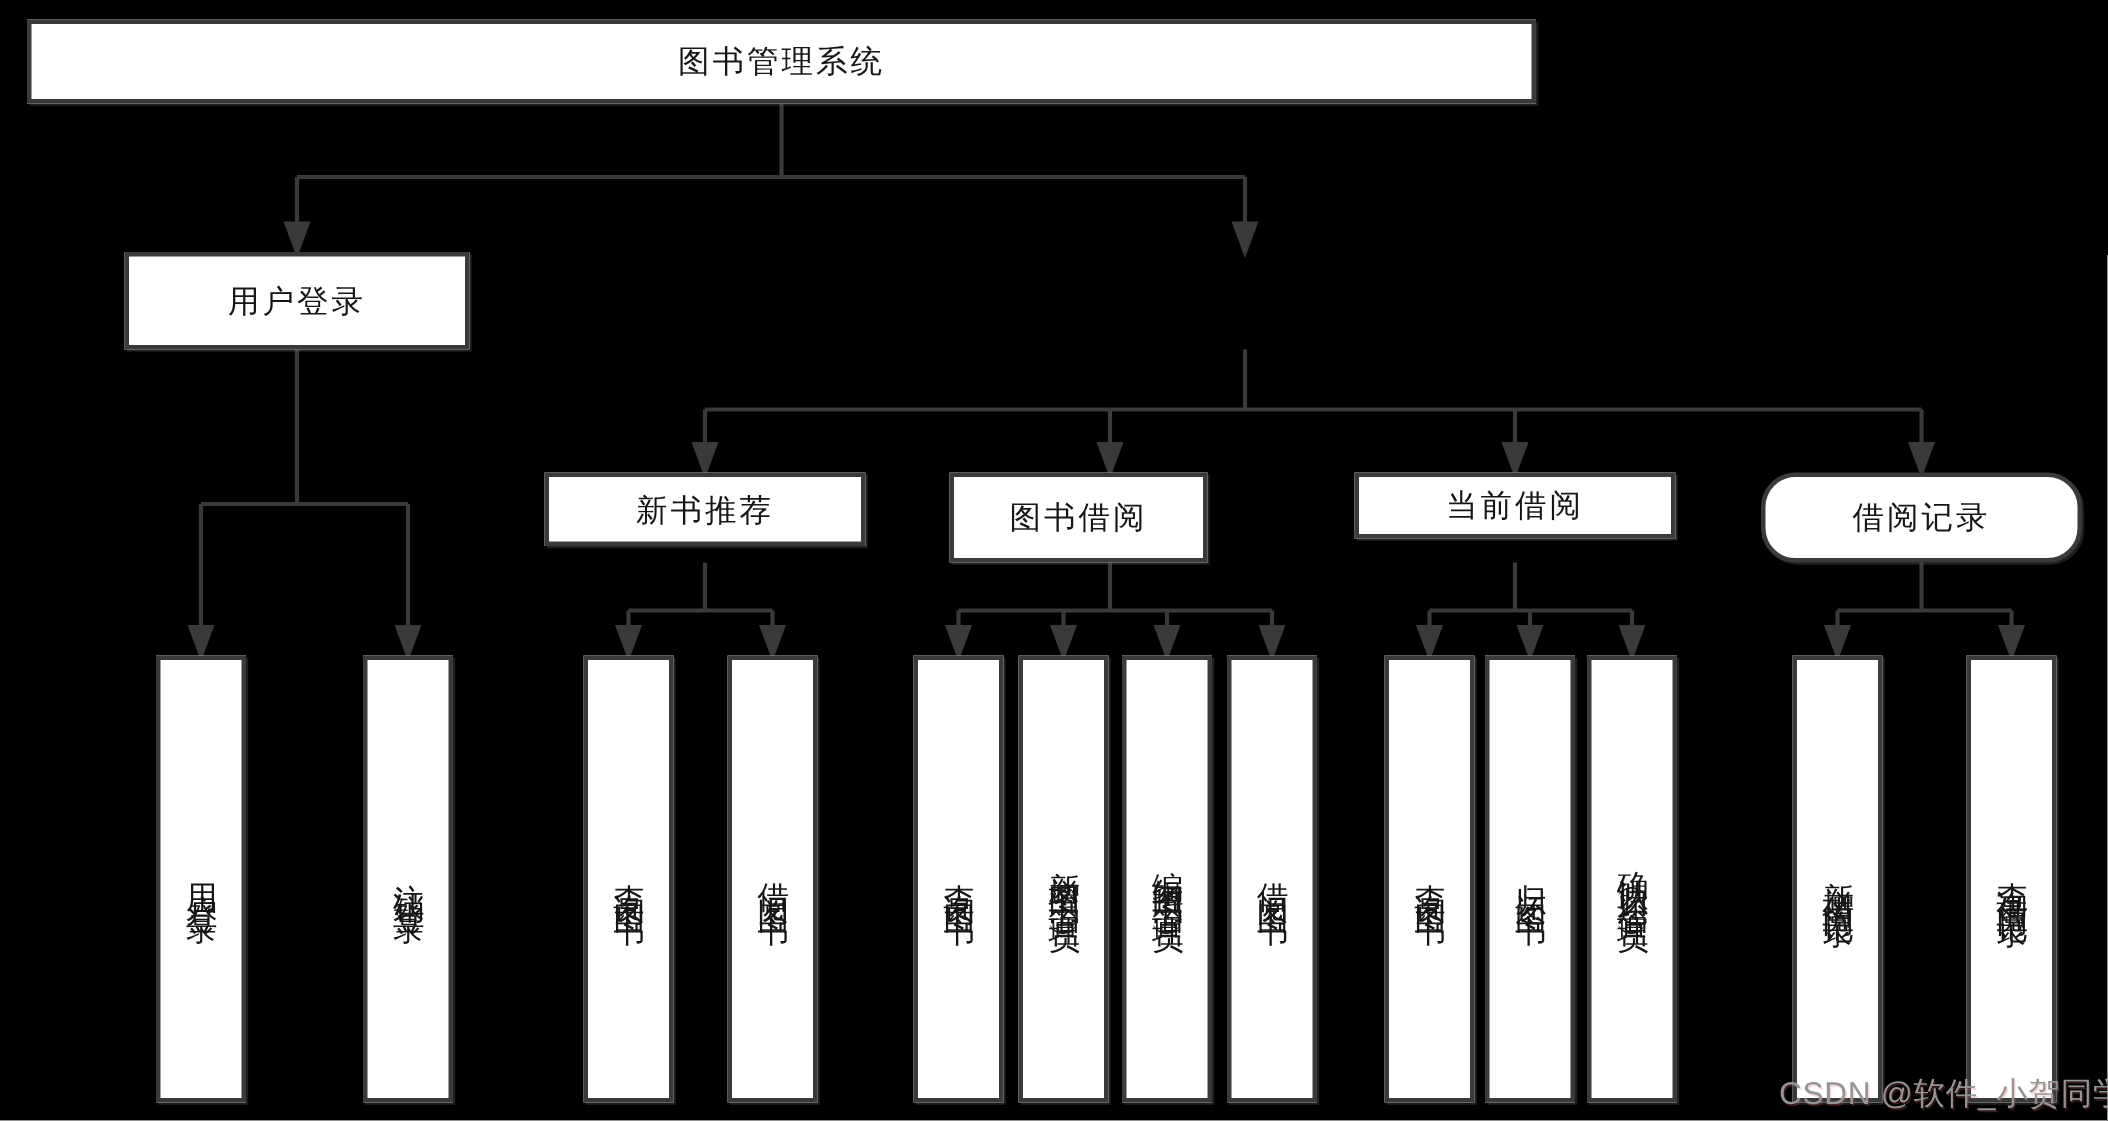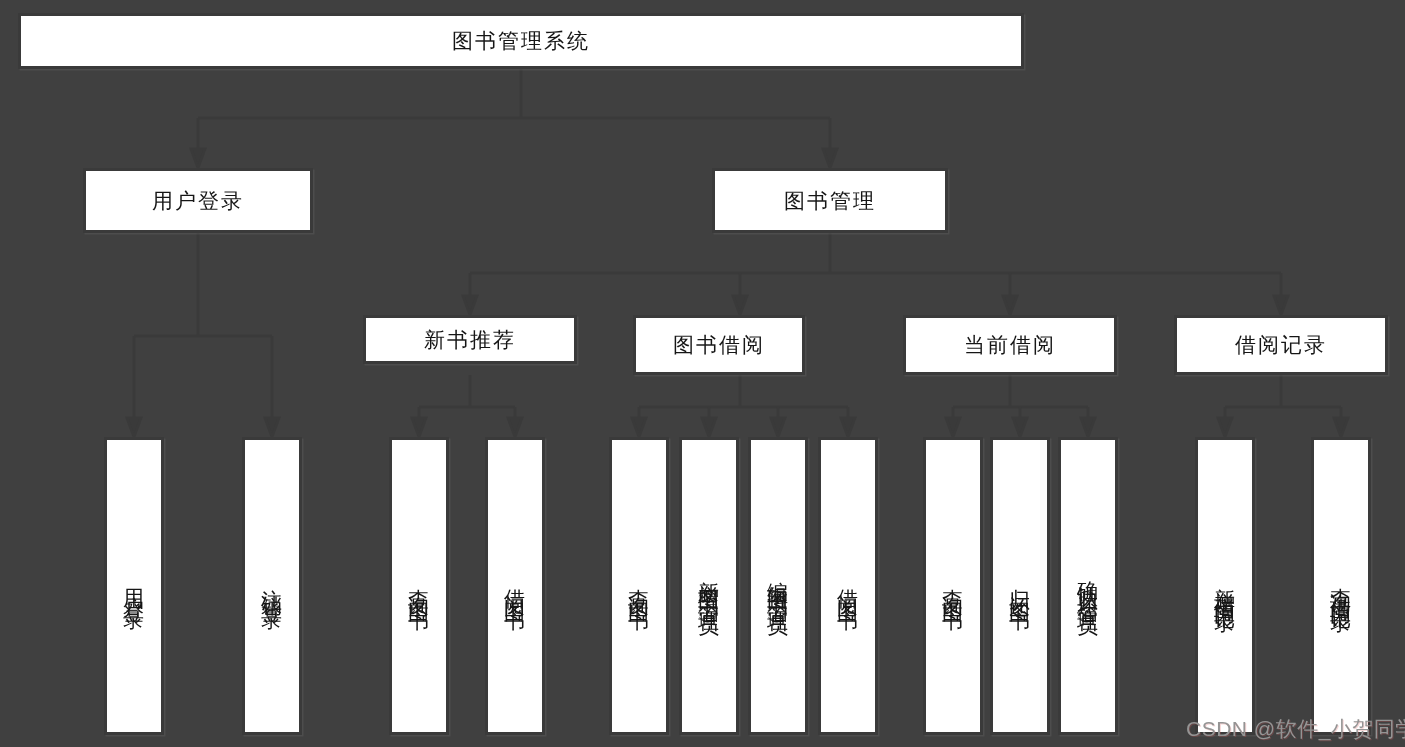--- a/index.html
+++ b/index.html
@@ -5,21 +5,21 @@
   html, body {
     margin: 0;
     padding: 0;
     background: #ffffff;
     font-family: "Liberation Sans", "DejaVu Sans", sans-serif;
   }
   .canvas {
     position: relative;
     width: 1405px;
     height: 747px;
-    background: #404040;
+    background: #000000;
     overflow: hidden;
   }
   .connectors {
     position: absolute;
     left: 0;
     top: 0;
     z-index: 1;
   }
   .box {
     position: absolute;
@@ -130,34 +130,31 @@
     </g>
   </svg>
 
   <div class="box" style="left:18px; top:13px; width:1006px; height:56px;">
     <span class="h-label">图书管理系统</span>
   </div>
 
   <div class="box" style="left:83px; top:168px; width:230px; height:65px;">
     <span class="h-label">用户登录</span>
   </div>
-  <div class="box" style="left:712px; top:168px; width:236px; height:65px;">
-    <span class="h-label">图书管理</span>
-  </div>
 
   <div class="box" style="left:363px; top:315px; width:214px; height:49px;">
     <span class="h-label">新书推荐</span>
   </div>
   <div class="box" style="left:633px; top:315px; width:172px; height:60px;">
     <span class="h-label">图书借阅</span>
   </div>
-  <div class="box" style="left:903px; top:315px; width:214px; height:60px;">
+  <div class="box" style="left:903px; top:315px; width:214px; height:44px;">
     <span class="h-label">当前借阅</span>
   </div>
-  <div class="box" style="left:1174px; top:315px; width:214px; height:60px;">
+  <div class="box" style="left:1174px; top:315px; width:214px; height:60px;border-radius:23px;">
     <span class="h-label">借阅记录</span>
   </div>
 
   <div class="box" style="left:104px; top:437px; width:60px; height:298px;">
     <span class="v-label">用户登录</span>
   </div>
   <div class="box" style="left:242px; top:437px; width:60px; height:298px;">
     <span class="v-label">注销登录</span>
   </div>
 

